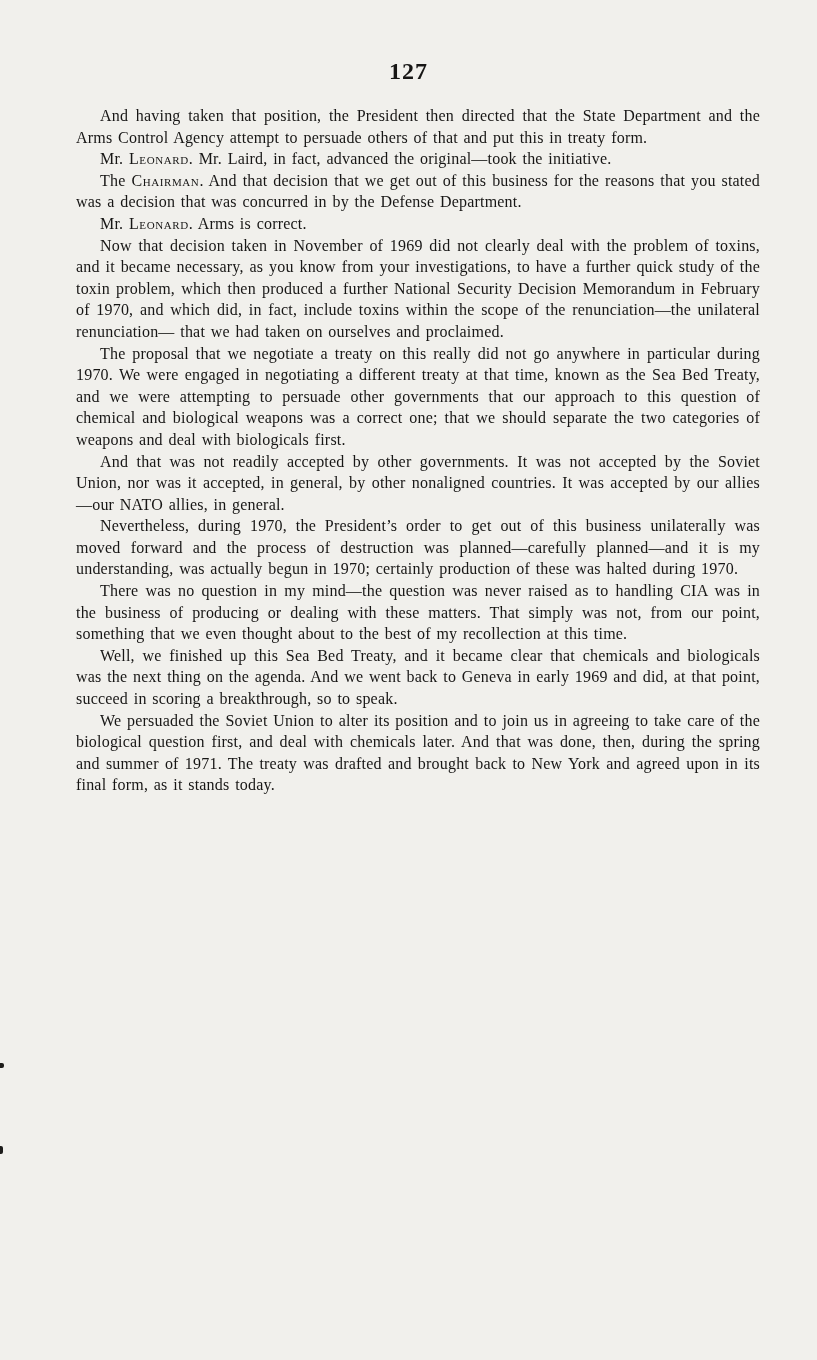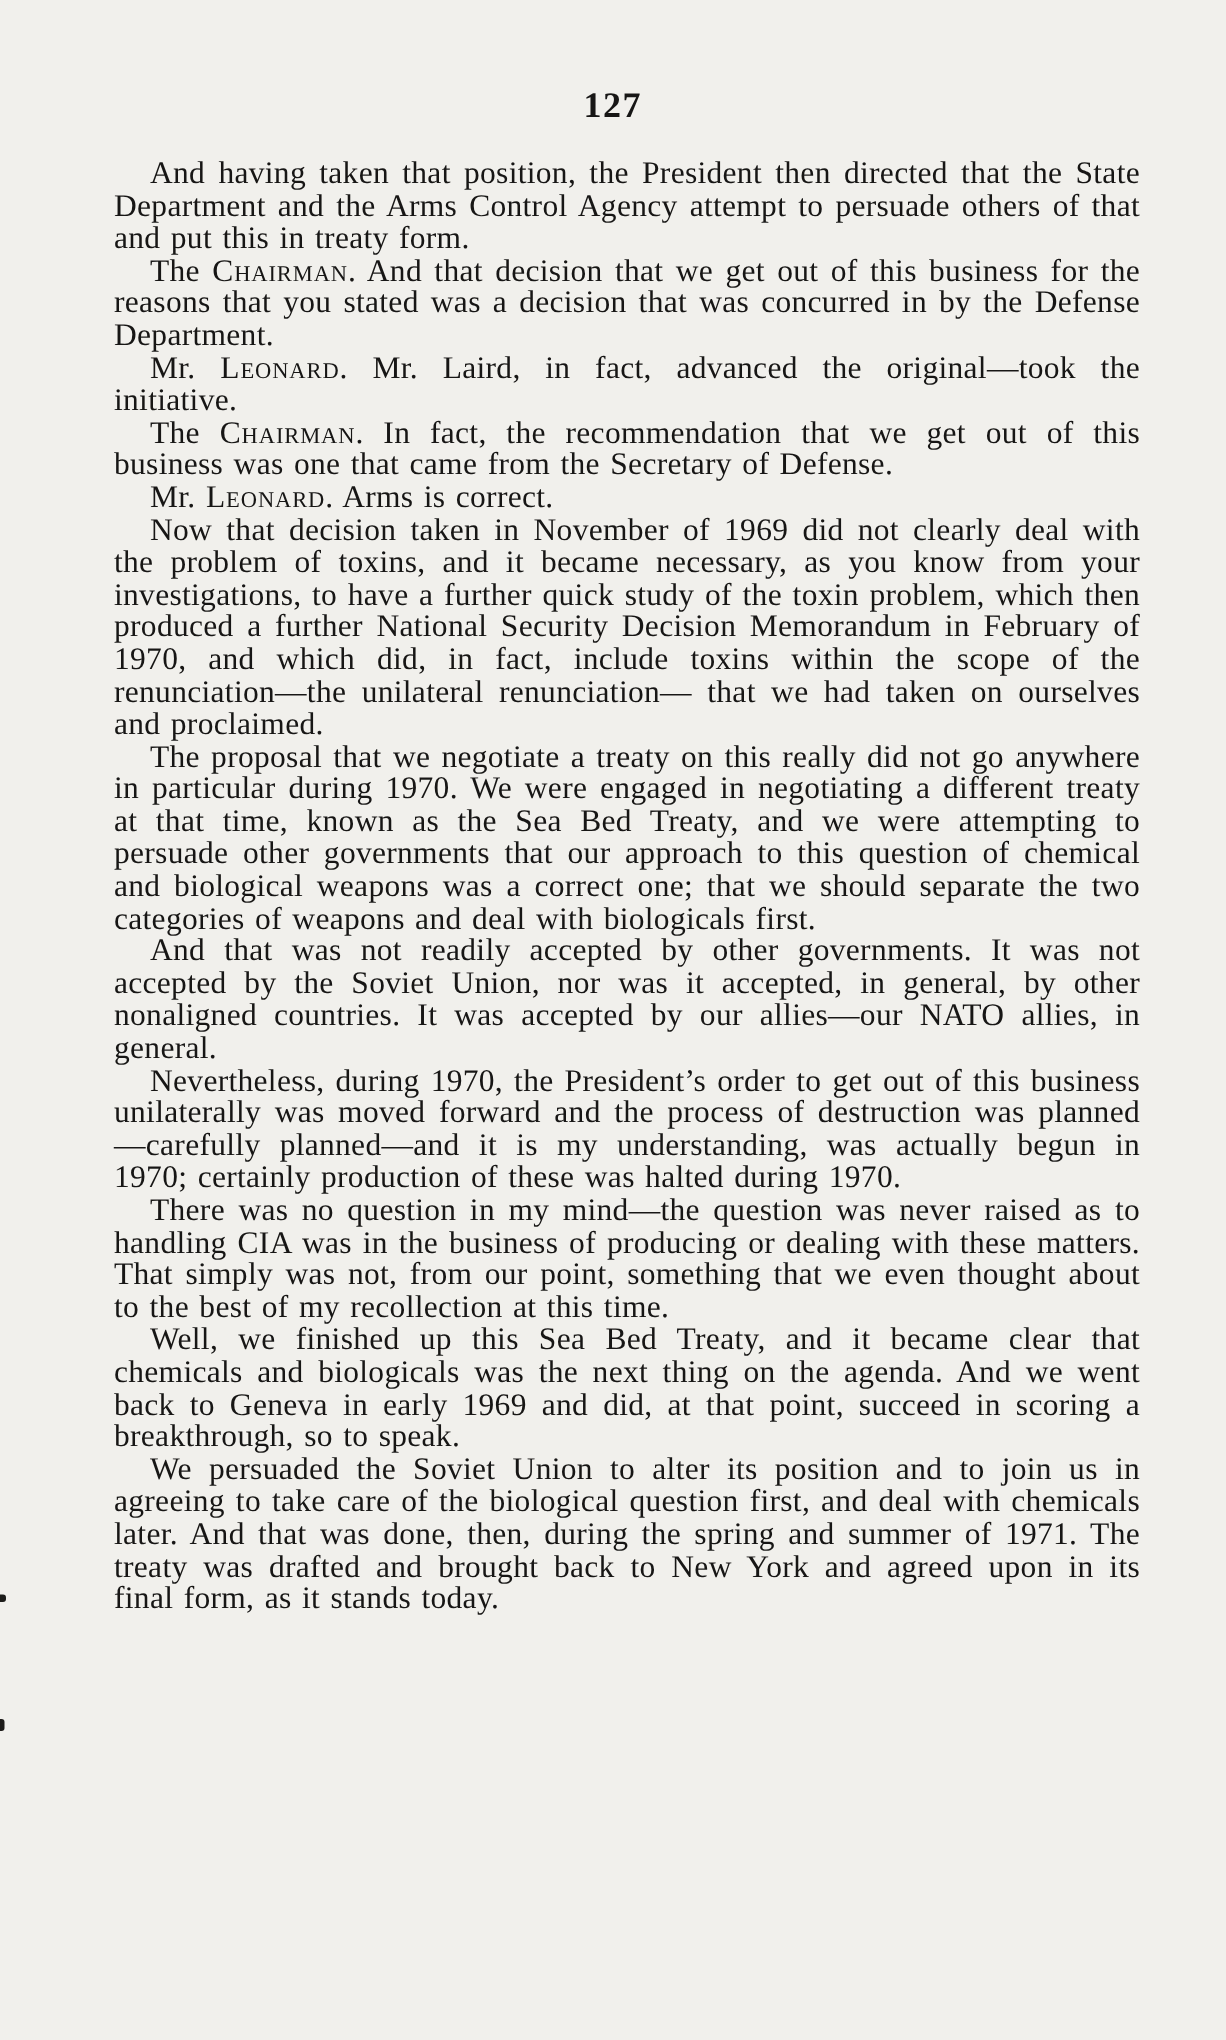--- a/index.html
+++ b/index.html
@@ -30,21 +30,21 @@
     text-align: center;
     font-size: 24px;
     font-weight: bold;
     letter-spacing: 1px;
   }
   .text-block {
     position: absolute;
     top: 105px;
     left: 76px;
     width: 684px;
-    font-size: 21px;
+    font-size: 16px;
     line-height: 21.6px;
     text-align: justify;
     letter-spacing: 0.2px;
     word-spacing: 1.5px;
   }
   .para {
     margin: 0;
     padding: 0;
     text-indent: 24px;
   }
@@ -72,25 +72,24 @@
 </style>
 </head>
 <body>
 
 <div class="page">
   <div class="page-number">127</div>
 
   <div class="text-block">
   <p class="para"><span></span><span class="sc"></span><span>And having taken that position, the President then directed that the State Department and the Arms Control Agency attempt to persuade others of that and put this in treaty form.</span></p>
 
+  <p class="para"><span>Mr. </span><span class="sc">Leonard</span><span>. Mr. Laird, in fact, advanced the original—took the initiative.</span></p>
+
   <p class="para"><span>The </span><span class="sc">Chairman</span><span>. And that decision that we get out of this business for the reasons that you stated was a decision that was concurred in by the Defense Department.</span></p>
 
-  <p class="para"><span>Mr. </span><span class="sc">Leonard</span><span>. Mr. Laird, in fact, advanced the original—took the initiative.</span></p>
-
-  <p class="para"><span>The </span><span class="sc">Chairman</span><span>. In fact, the recommendation that we get out of this business was one that came from the Secretary of Defense.</span></p>
 
   <p class="para"><span>Mr. </span><span class="sc">Leonard</span><span>. Arms is correct.</span></p>
 
   <p class="para"><span></span><span class="sc"></span><span>Now that decision taken in November of 1969 did not clearly deal with the problem of toxins, and it became necessary, as you know from your investigations, to have a further quick study of the toxin problem, which then produced a further National Security Decision Memorandum in February of 1970, and which did, in fact, include toxins within the scope of the renunciation—the unilateral renunciation— that we had taken on ourselves and proclaimed.</span></p>
 
 
   <p class="para"><span></span><span class="sc"></span><span>The proposal that we negotiate a treaty on this really did not go anywhere in particular during 1970. We were engaged in negotiating a different treaty at that time, known as the Sea Bed Treaty, and we were attempting to persuade other governments that our approach to this question of chemical and biological weapons was a correct one; that we should separate the two categories of weapons and deal with biologicals first.</span></p>
 
   <p class="para"><span></span><span class="sc"></span><span>And that was not readily accepted by other governments. It was not accepted by the Soviet Union, nor was it accepted, in general, by other nonaligned countries. It was accepted by our allies—our NATO allies, in general.</span></p>
 

